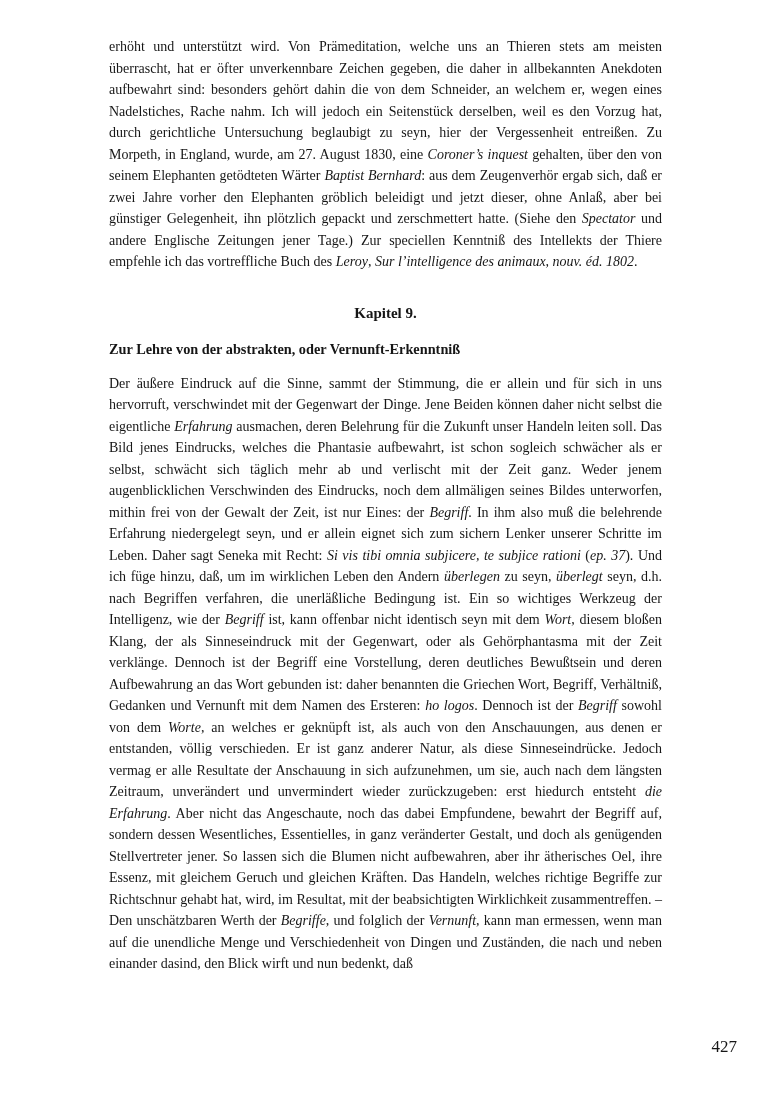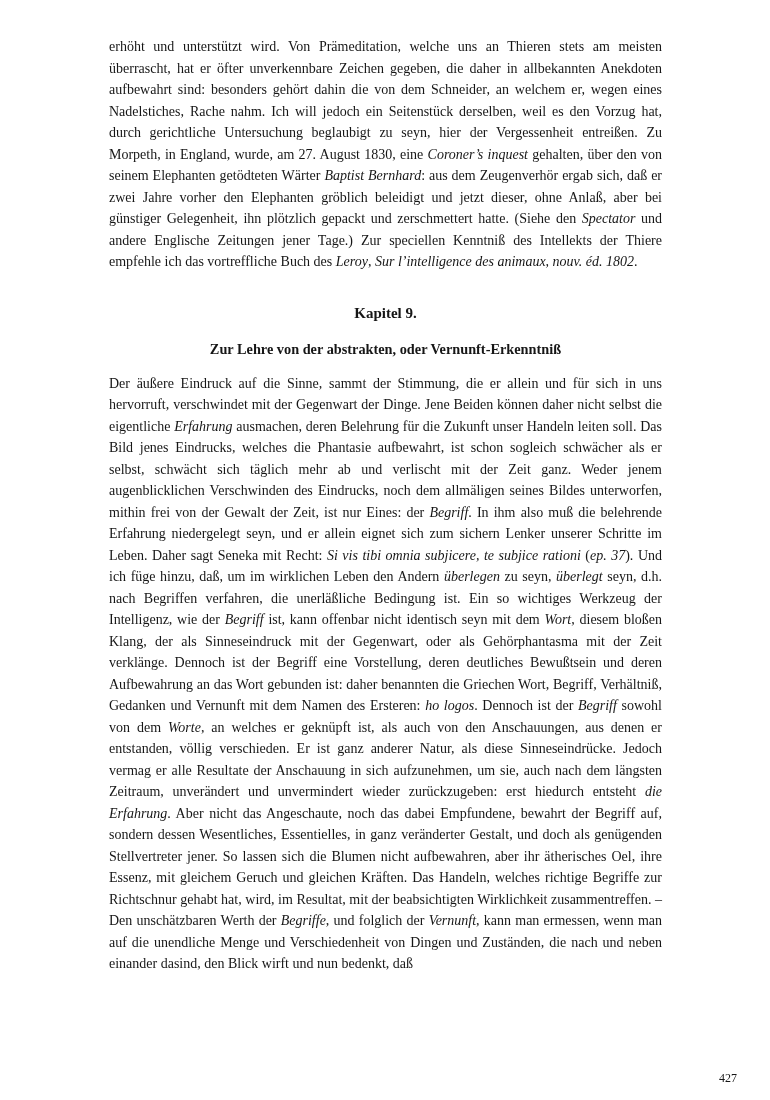--- a/index.html
+++ b/index.html
@@ -36,33 +36,31 @@
   }
   .chapter-heading {
     margin: 30px 0 0 0;
     text-align: center;
     font-weight: bold;
     font-size: 15px;
     line-height: 20px;
   }
   .section-heading {
     margin: 17px 0 14px 0;
-    text-align: center;
     font-weight: bold;
     font-size: 14.3px;
     line-height: 19px;
   }
   .page-number {
     position: absolute;
     right: 33px;
     top: 1040px;
-    font-size: 12px;
+    font-size: 17px;
     line-height: 13px;
     color: #161616;
-    margin-top: 32px;
   }
 </style>
 </head>
 <body>
 
 <div class="page">
   <div class="text-block">
     <p class="para"><span>erhöht und unterstützt wird. Von Prämeditation, welche uns an Thieren stets am meisten überrascht, hat er öfter unverkennbare Zeichen gegeben, die daher in allbekannten Anekdoten aufbewahrt sind: besonders gehört dahin die von dem Schneider, an welchem er, wegen eines Nadelstiches, Rache nahm. Ich will jedoch ein Seitenstück derselben, weil es den Vorzug hat, durch gerichtliche Untersuchung beglaubigt zu seyn, hier der Vergessenheit entreißen. Zu Morpeth, in England, wurde, am 27. August 1830, eine </span><em>Coroner’s inquest</em><span> gehalten, über den von seinem Elephanten getödteten Wärter </span><em>Baptist Bernhard</em><span>: aus dem Zeugenverhör ergab sich, daß er zwei Jahre vorher den Elephanten gröblich beleidigt und jetzt dieser, ohne Anlaß, aber bei günstiger Gelegenheit, ihn plötzlich gepackt und zerschmettert hatte. (Siehe den </span><em>Spectator</em><span> und andere Englische Zeitungen jener Tage.) Zur speciellen Kenntniß des Intellekts der Thiere empfehle ich das vortreffliche Buch des </span><em>Leroy</em><span>, </span><em>Sur l’intelligence des animaux, nouv. éd. 1802</em><span>.</span></p>
     <h2 class="chapter-heading">Kapitel 9.</h2>
     <h3 class="section-heading">Zur Lehre von der abstrakten, oder Vernunft-Erkenntniß</h3>

